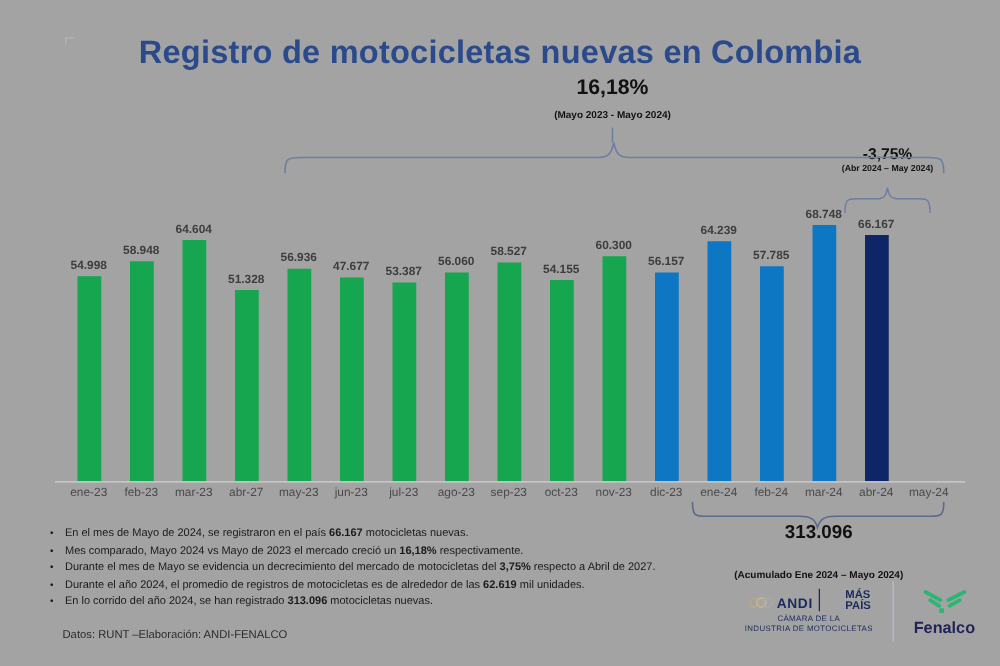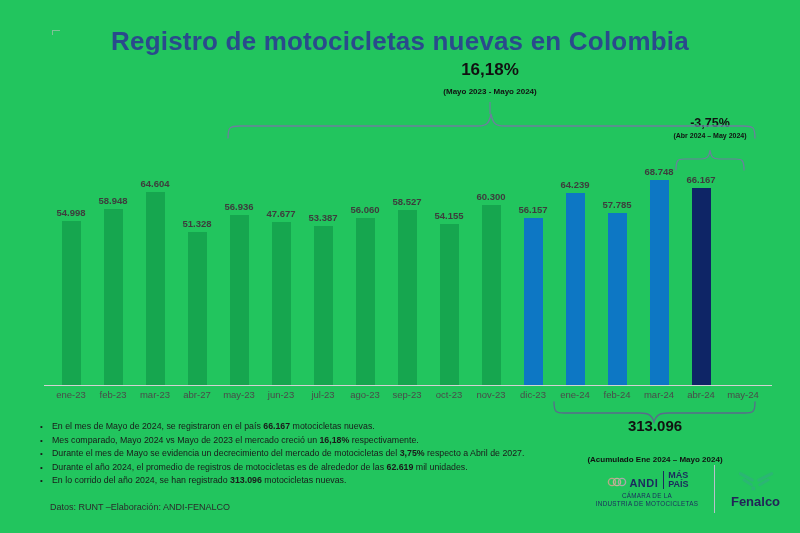--- a/index.html
+++ b/index.html
@@ -1,18 +1,18 @@
 <!DOCTYPE html>
 <html><head>
 <meta charset="utf-8">
 <style>
   html,body { margin:0; padding:0; background:#e8e8e8; }
   .slide {
     position:relative; width:800px; height:533px; margin:0 auto;
-    background:#22c55e; overflow:hidden;
+    background:#a3a3a3; overflow:hidden;
     font-family:"Liberation Sans", sans-serif;
   }
   .page-title {
     position:absolute; top:26px; left:0; width:100%;
     text-align:center; font-size:26px; font-weight:bold;
     color:#2a4a8c; letter-spacing:0.2px;
   }
   .stray-mark { position:absolute; left:52px; top:30px; width:7px; height:4px;
     border-left:1px solid #bfbfbf; border-top:1px solid #bfbfbf; opacity:.6; }
 
@@ -53,21 +53,21 @@
   .source-note { position:absolute; left:50px; top:502px; font-size:9px; color:#2b2b2b; }
 
   
   .logos { position:absolute; left:588px; top:460px; width:200px; height:58px;
     display:flex; align-items:center; }
   .andi-block { width:118px; text-align:center; color:#1b2a5e; }
   .andi-top { display:flex; justify-content:center; align-items:flex-end; gap:5px; }
   .andi-mark { display:flex; flex-direction:row; }
   .andi-circles { height:10px; margin-bottom:1px; }
   .andi-wordmark { font-size:11px; font-weight:bold; letter-spacing:0.5px; }
-  .maspais { border-left:1.5px solid #1b2a5e; padding-left:4px;
+  .maspais { border-left:1.5px solid #1b2a5e; padding-left:20px;
     font-size:9px; font-weight:bold; line-height:9px; text-align:left; }
   .andi-caption { margin-top:3px; font-size:6.3px; letter-spacing:0.3px; line-height:8px; }
   .logos-divider { width:1px; height:48px; background:#b9c0cc; margin:0 8px; }
   .fenalco-block { flex:1; display:flex; flex-direction:column; align-items:center; }
   .fenalco-wordmark { font-size:13px; font-weight:bold; color:#222457; margin-top:2px; }
 </style>
 </head>
 <body>
 
 <div class="slide">

